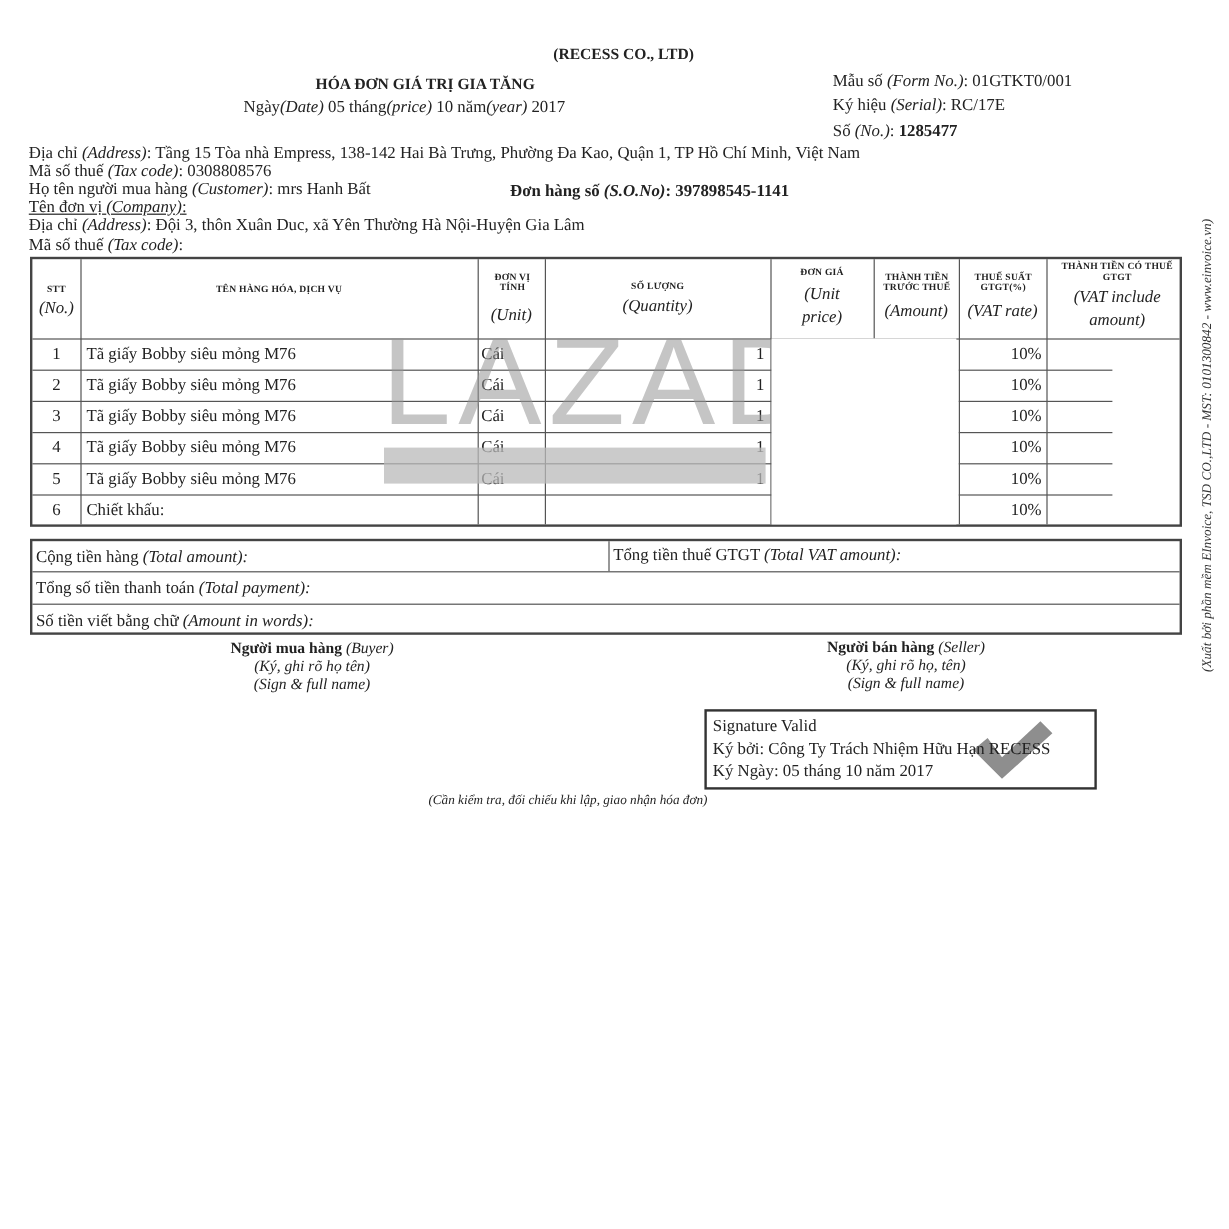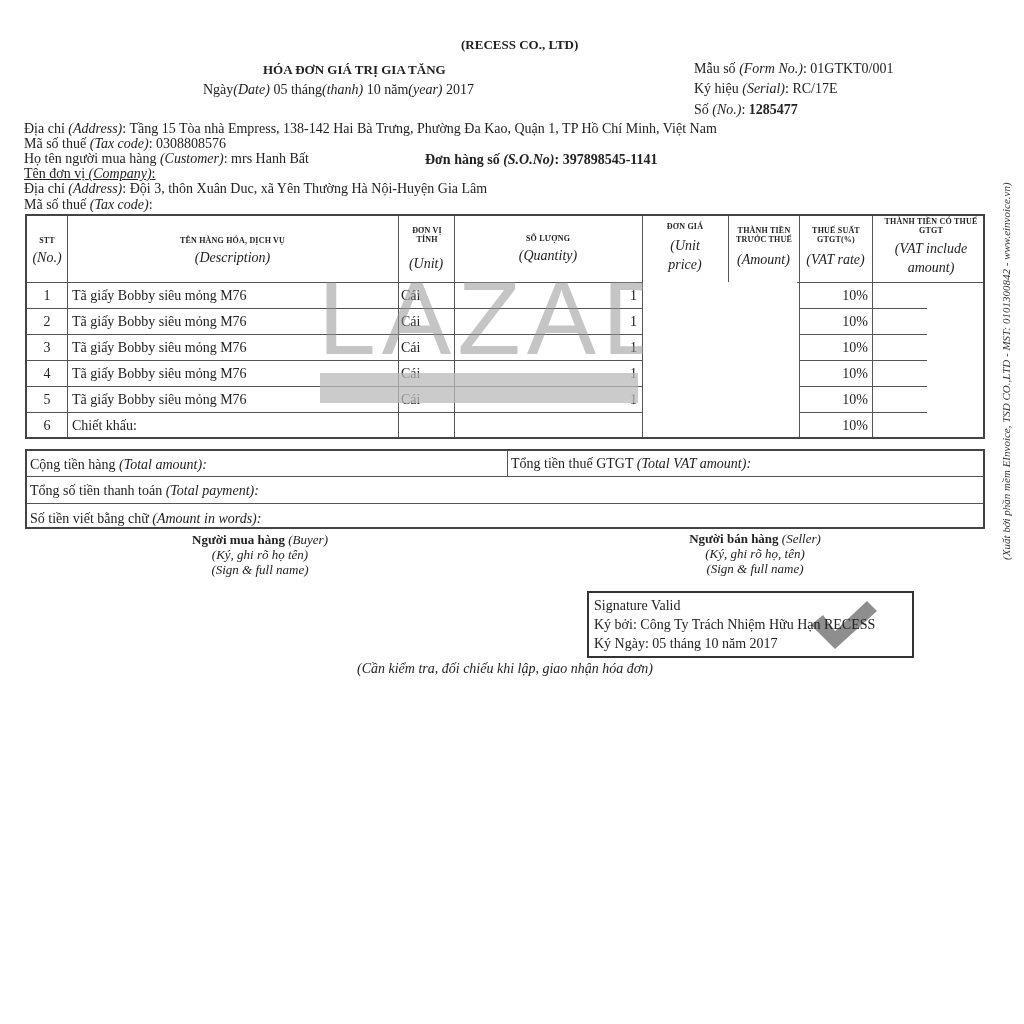--- a/index.html
+++ b/index.html
@@ -66,37 +66,37 @@
   #buyer-sig { left: 160px; top: 532px; width: 200px; }
   #seller-sig { left: 640px; top: 531px; width: 230px; }
 
   #sig-box {
     position: absolute; left: 587px; top: 591px; width: 327px; height: 67px;
     border: 2px solid #333; box-sizing: border-box;
   }
   #sig-box .line { position: absolute; left: 5px; font-size: 14px; line-height: 14px; }
   #check-icon { position: absolute; left: 220px; top: 4px; width: 70px; height: 54px; }
 
-  #footnote { left: 357px; top: 661px; font-size: 14px; font-style: italic; }
+  #footnote { left: 357px; top: 661px; font-size: 11px; font-style: italic; }
 
   #vertical-note {
     position: absolute; left: 1000px; top: 560px;
     transform-origin: 0 0; transform: rotate(-90deg);
     font-size: 11px; font-style: italic; white-space: nowrap; color: #333;
   }
 </style>
 </head>
 <body>
 
 <div id="company" class="abs">(RECESS CO., LTD)</div>
 <div id="title" class="abs">HÓA ĐƠN GIÁ TRỊ GIA TĂNG</div>
 <div id="date-line" class="abs">
   <span>Ngày</span><span class="it">(Date)</span>
   <span>05</span>
-  <span>tháng</span><span class="it">(thanh)</span>
+  <span>tháng</span><span class="it">(price)</span>
   <span>10</span>
   <span>năm</span><span class="it">(year)</span>
   <span>2017</span>
 </div>
 
 <div id="form-no" class="abs">
   <span>Mẫu số</span>
   <span class="it">(Form No.)</span>: <span>01GTKT0/001</span>
 </div>
 <div id="serial" class="abs">
@@ -156,21 +156,20 @@
   <div class="hline" style="left:0; width:616px; top:144px"></div>
   <div class="hline" style="left:772px; width:128px; top:144px"></div>
   <div class="hline" style="left:0; width:616px; top:170px"></div>
   <div class="hline" style="left:772px; width:128px; top:170px"></div>
   <div class="hline" style="left:0; width:616px; top:196px"></div>
   <div class="hline" style="left:772px; width:128px; top:196px"></div>
 
   <div class="th-small" style="left:0; width:40px; top:20px">STT</div>
   <div class="th-it" style="left:0; width:40px; top:32px">(No.)</div>
   <div class="th-small" style="left:40px; width:331px; top:20px">TÊN HÀNG HÓA, DỊCH VỤ</div>
-  <div class="th-it" style="left:40px; width:331px; top:32px">(Description)</div>
   <div class="th-small" style="left:380px; width:40px; top:10px">ĐƠN VỊ TÍNH</div>
   <div class="th-it" style="left:371px; width:56px; top:38px">(Unit)</div>
   <div class="th-small" style="left:427px; width:188px; top:18px">SỐ LƯỢNG</div>
   <div class="th-it" style="left:427px; width:188px; top:30px">(Quantity)</div>
   <div class="th-small" style="left:615px; width:86px; top:6px">ĐƠN GIÁ</div>
   <div class="th-it" style="left:630px; width:56px; top:20px; white-space:normal">(Unit price)</div>
   <div class="th-small" style="left:706px; width:62px; top:10px; white-space:normal">THÀNH TIỀN TRƯỚC THUẾ</div>
   <div class="th-it" style="left:701px; width:71px; top:34px">(Amount)</div>
   <div class="th-small" style="left:776px; width:66px; top:10px; white-space:normal">THUẾ SUẤT GTGT(%)</div>
   <div class="th-it" style="left:772px; width:73px; top:34px">(VAT rate)</div>

